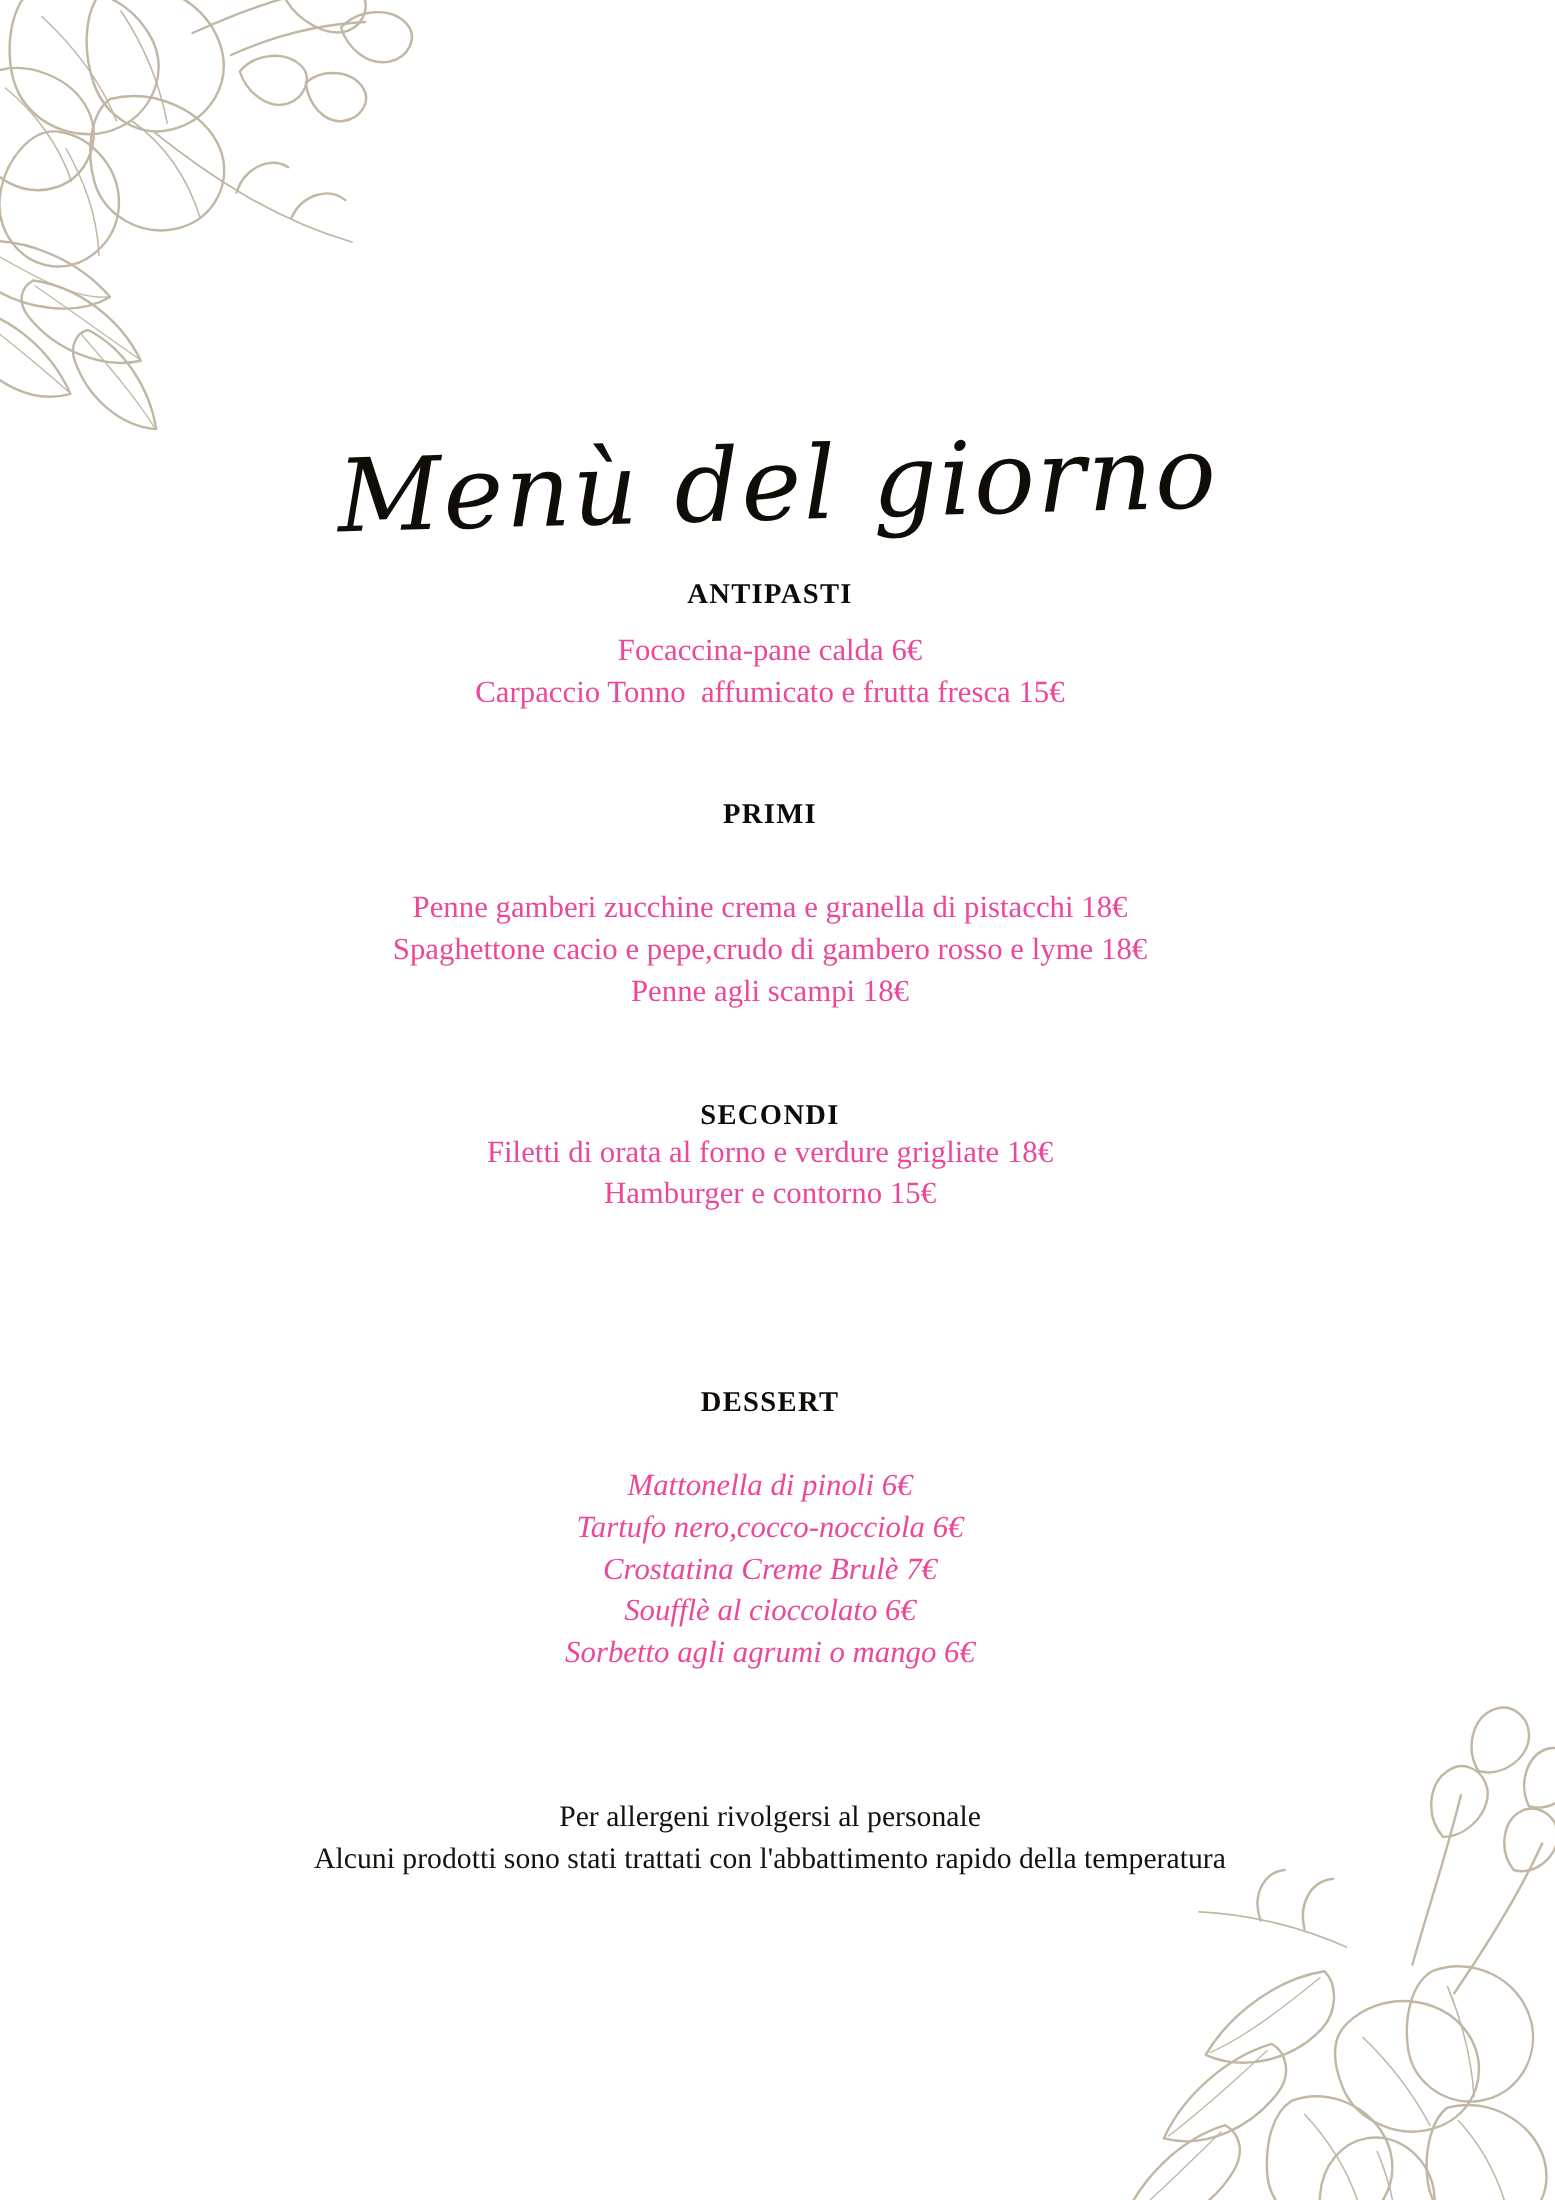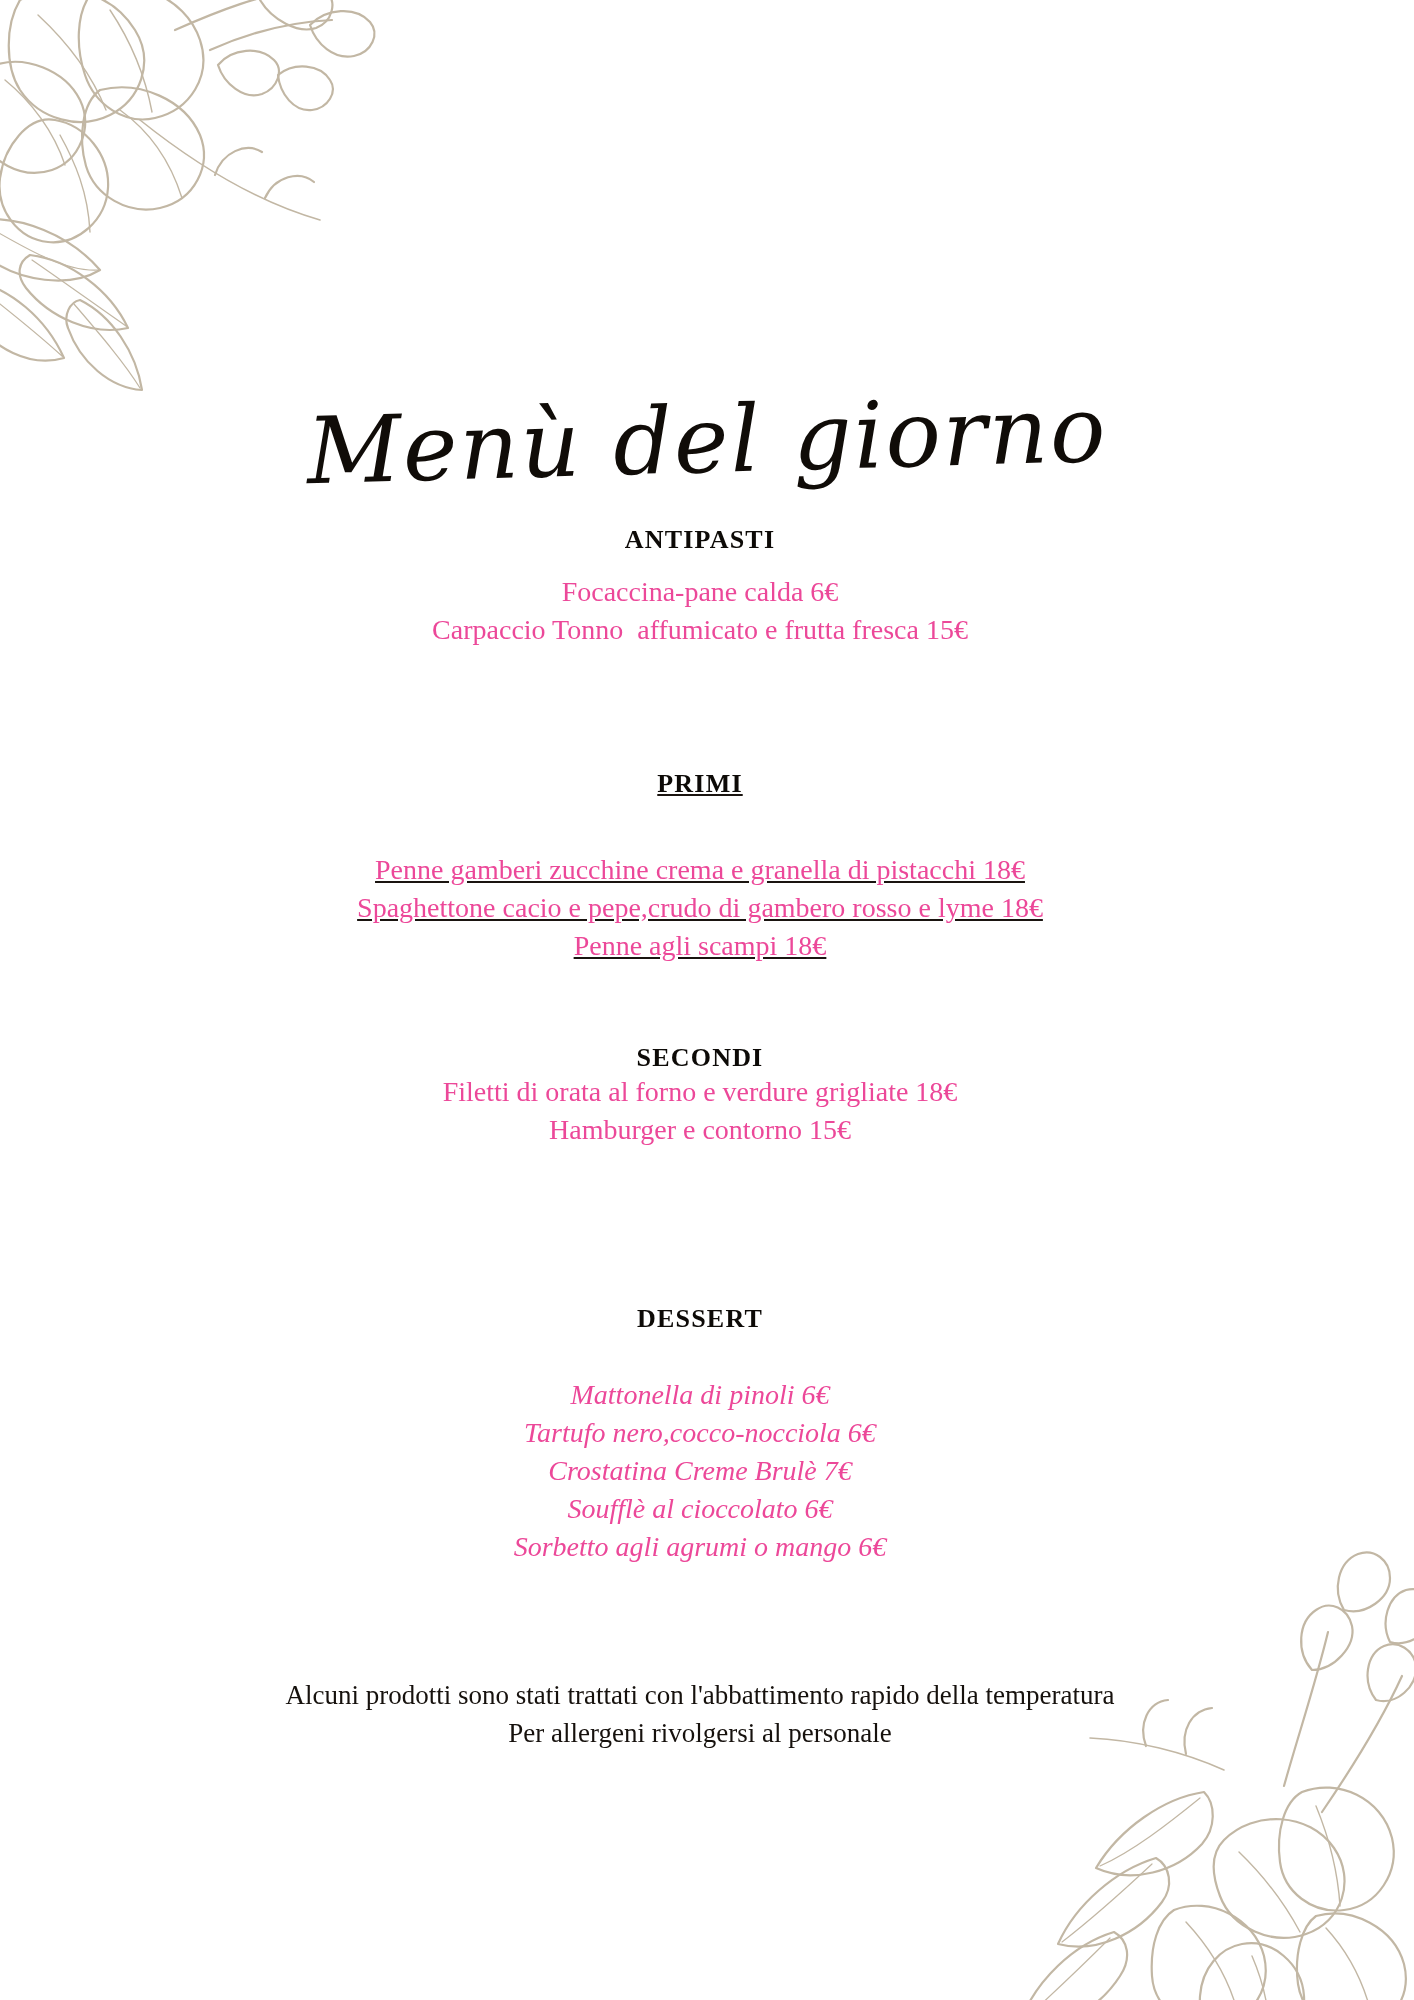--- a/index.html
+++ b/index.html
@@ -75,21 +75,21 @@
     font-size: 28px;
     line-height: 38px;
     color: #ec4899;
     white-space: pre;
   }
 
   
   .sec-antipasti { margin-top: 0px; }
   .sec-antipasti .items { margin-top: 18px; }
 
-  .sec-primi { margin-top: 120px; text-decoration: underline; }
+  .sec-primi { margin-top: 76px; }
   .sec-primi .items { margin-top: 52px; }
 
   .sec-secondi { margin-top: 78px; }
   .sec-secondi .items { }
 
   .sec-dessert { margin-top: 155px; }
   .sec-dessert .items { margin-top: 42px; font-style: italic; }
 
   .footer {
     margin-top: 110px;
@@ -208,18 +208,18 @@
       <div class="items">
         <div class="item">Mattonella di pinoli 6€</div>
         <div class="item">Tartufo nero,cocco-nocciola 6€</div>
         <div class="item">Crostatina Creme Brulè 7€</div>
         <div class="item">Soufflè al cioccolato 6€</div>
         <div class="item">Sorbetto agli agrumi o mango 6€</div>
       </div>
     </div>
 
     <div class="footer">
+      <div>Per allergeni rivolgersi al personale</div>
       <div>Alcuni prodotti sono stati trattati con l'abbattimento rapido della temperatura</div>
-      <div>Per allergeni rivolgersi al personale</div>
     </div>
 
   </div>
 </div>
 
 </body></html>

